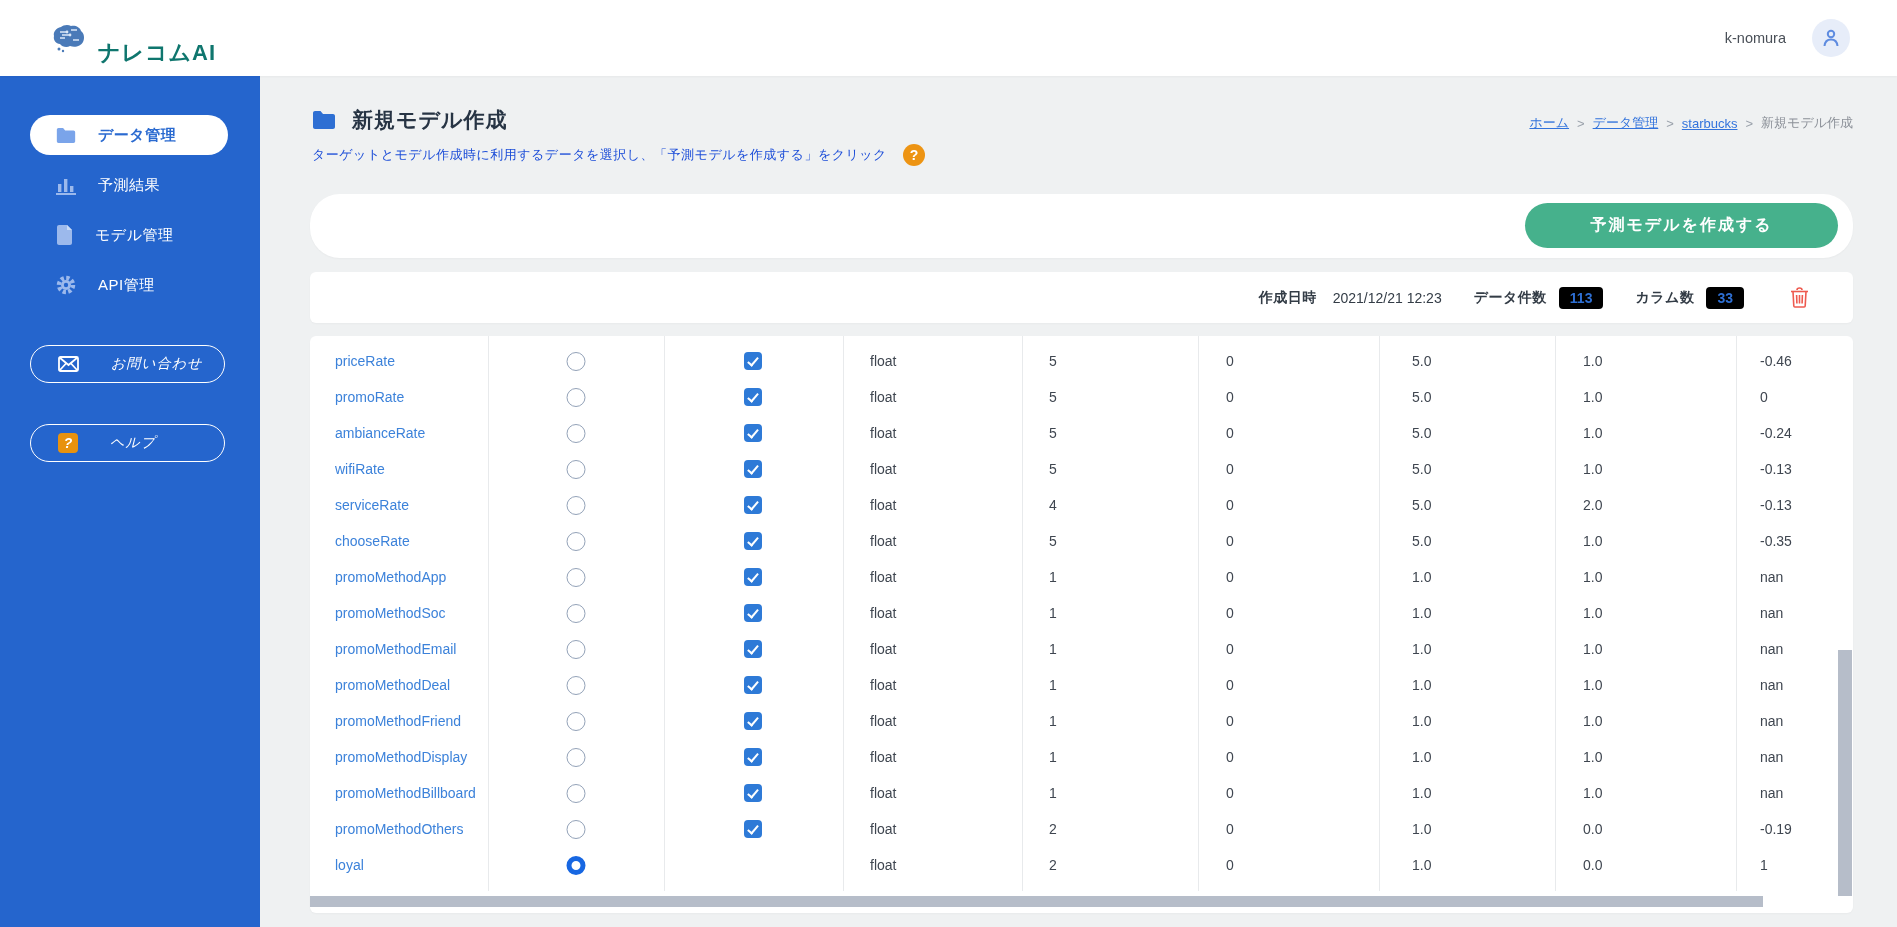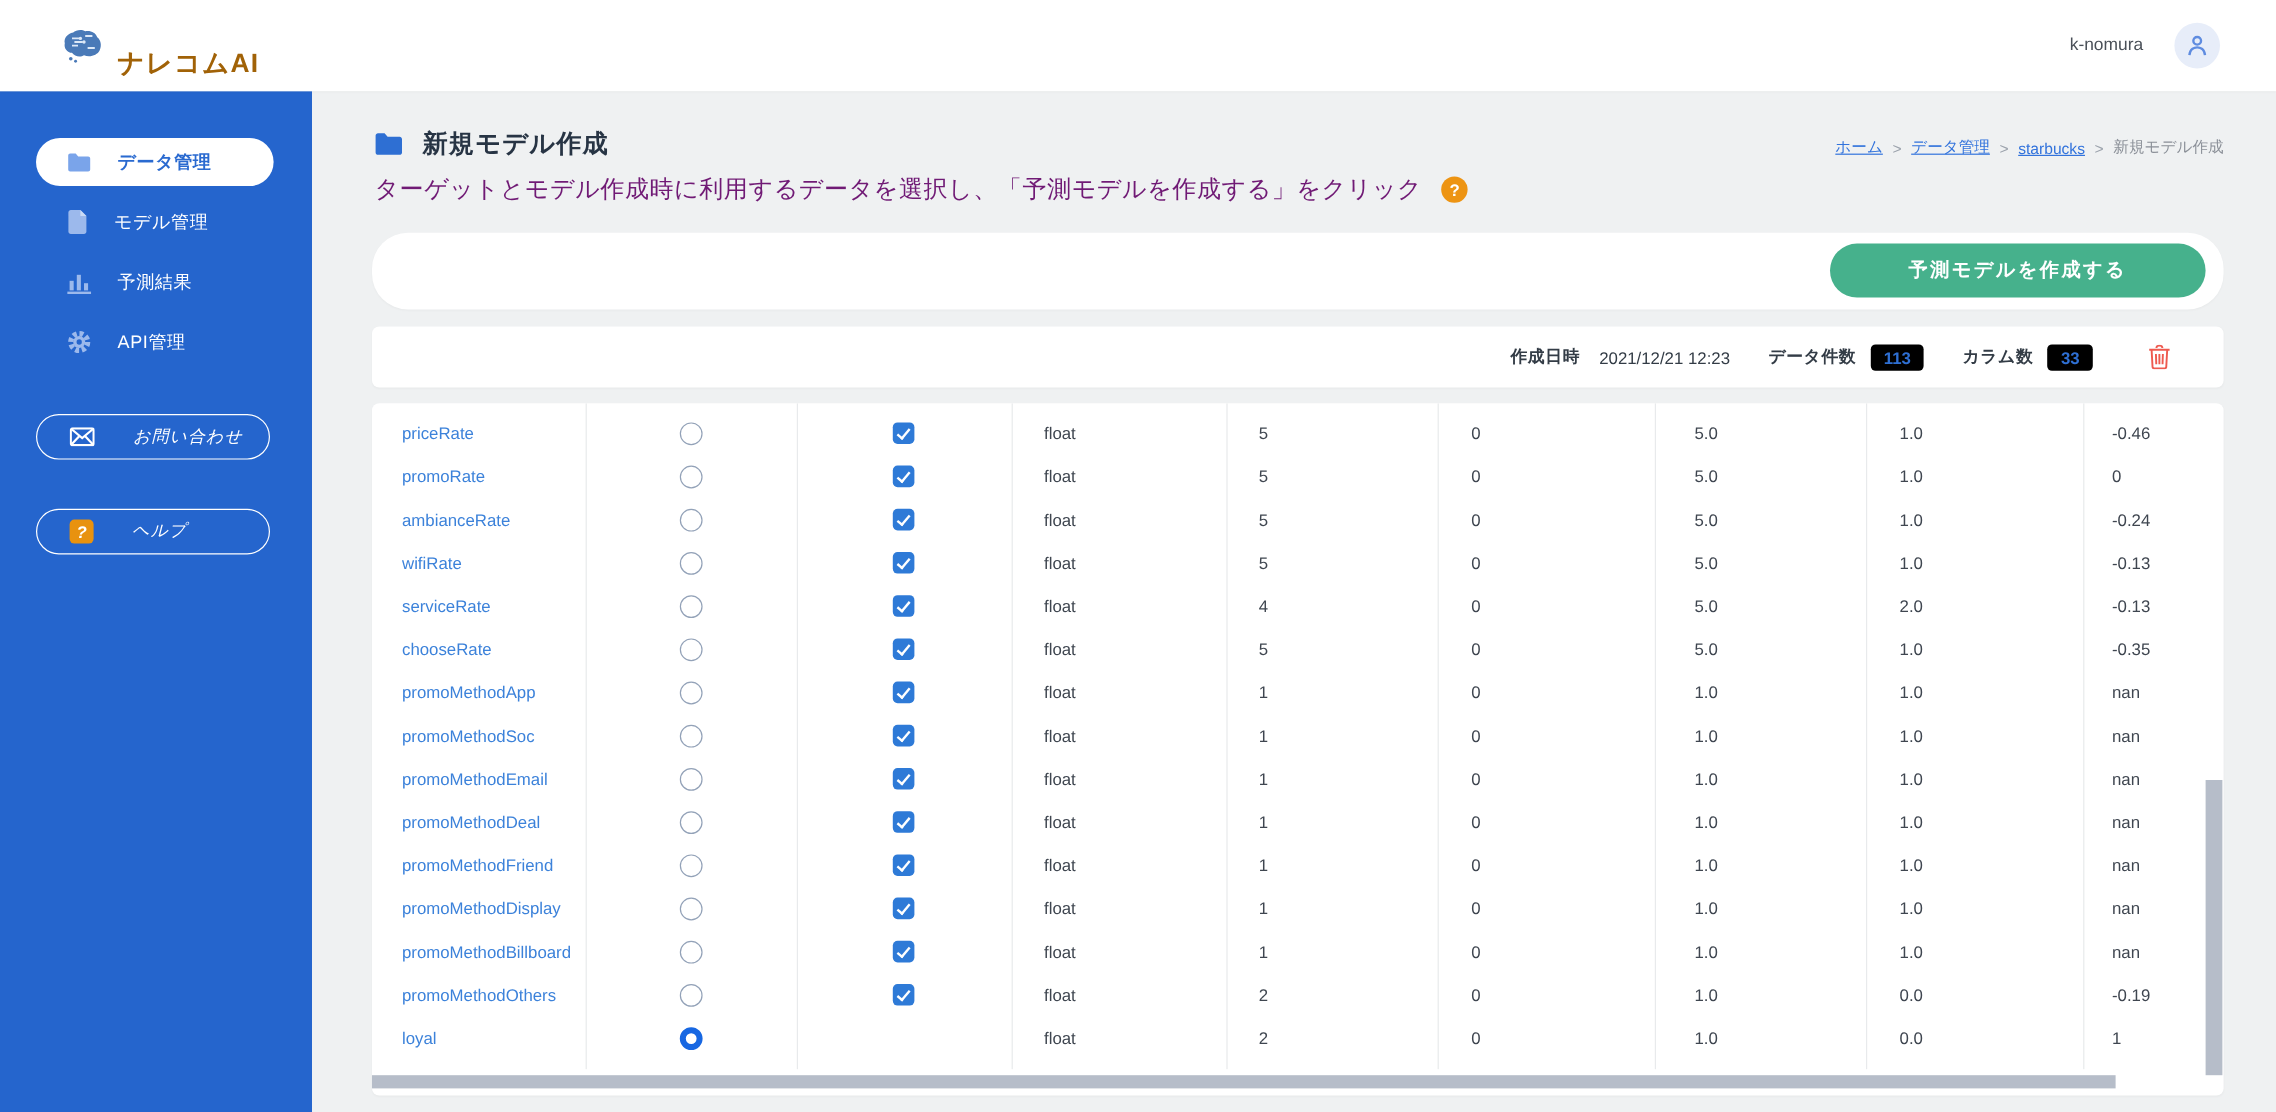--- a/index.html
+++ b/index.html
@@ -4,21 +4,21 @@
 <style>
   * { margin:0; padding:0; box-sizing:border-box; }
   html,body { width:1897px; height:927px; overflow:hidden;
     font-family:"Liberation Sans","DejaVu Sans",sans-serif; background:#eff1f2; }
 
   
   .header { position:absolute; left:0; top:0; width:1897px; height:76px; background:#fff;
     display:flex; align-items:center; justify-content:space-between; z-index:5;
     box-shadow:0 1px 2px rgba(0,0,0,.04); }
   .logo { display:flex; align-items:center; gap:12px; padding-left:52px; cursor:pointer; }
-  .logo-text { font-size:22px; font-weight:bold; color:#a16207; letter-spacing:1px;margin-top:30px; }
+  .logo-text { font-size:22px; font-weight:bold; color:#0f766e; letter-spacing:1px;margin-top:30px; }
   .userbox { display:flex; align-items:center; gap:26px; padding-right:47px; }
   .username { font-size:14.5px; color:#4a5058; }
   .avatar { width:38px; height:38px; border-radius:50%; background:#e7edf9;
     display:flex; align-items:center; justify-content:center; cursor:pointer; }
 
   
   .sidebar { position:absolute; left:0; top:76px; width:260px; height:851px; background:#2565cd; }
   .nav { padding-top:39px; }
   .nav-item { height:40px; margin:0 0 10px 30px; width:198px; display:flex; align-items:center;
     padding-left:26px; gap:22px; cursor:pointer; border-radius:20px; }
@@ -31,21 +31,21 @@
   .side-btn .lbl { font-size:14px; color:#fff; letter-spacing:1px; }
   .side-btn1 { top:269px; } .side-btn2 { top:348px; }
   .qbox { width:20px; height:20px; background:#e8920f; border-radius:4px; color:#fff;
     font-weight:bold; font-size:14px; display:flex; align-items:center; justify-content:center; }
 
   
   .main { position:absolute; left:260px; top:76px; width:1637px; height:851px; }
   .title-row { position:absolute; left:52px; top:30px; display:flex; align-items:center; gap:16px; }
   .page-title { font-size:21px; font-weight:bold; color:#273444; letter-spacing:1px; }
   .desc-row { position:absolute; left:52px; top:68px; display:flex; align-items:center; gap:16px; }
-  .desc { font-size:20px; color:#701a75; letter-spacing:.5px; }
+  .desc { font-size:13px; color:#1d4ed8; letter-spacing:.5px; }
   .qcircle { width:22px; height:22px; background:#ed9413; border-radius:50%; color:#fff;
     font-weight:bold; font-size:14px; display:flex; align-items:center; justify-content:center;
     cursor:pointer; }
   .breadcrumb { position:absolute; right:44px; top:38px; display:flex; align-items:center;
     gap:8px; font-size:13px; }
   .breadcrumb a { color:#3273dc; text-decoration:underline; cursor:pointer; }
   .breadcrumb .sep { color:#9aa1ab; }
   .breadcrumb .current { color:#8b9098; }
 
   .card { position:absolute; left:50px; width:1543px; background:#fff; border-radius:6px;
@@ -125,37 +125,37 @@
       <div class="nav-item active">
         <span style="display: flex;">
           <svg width="20" height="17" viewBox="0 0 24 20">
             <path d="M1 3 C1 1.9 1.9 1 3 1 L8.5 1 L11 4 L21 4 C22.1 4 23 4.9 23 6 L23 17 C23 18.1 22.1 19 21 19 L3 19 C1.9 19 1 18.1 1 17 Z" fill="#7aa4ea"></path>
           </svg>
         </span>
         <span class="lbl">データ管理</span>
       </div>
       <div class="nav-item">
         <span style="display: flex;">
-          <svg width="17" height="20" viewBox="0 0 17 20">
-            <path d="M1 2 C1 .9 1.9 0 3 0 L11 0 L16 5 L16 18 C16 19.1 15.1 20 14 20 L3 20 C1.9 20 1 19.1 1 18 Z" fill="#9cb9ec"></path>
-            <path d="M11 0 L11 5 L16 5 Z" fill="#c9dbf6"></path>
-          </svg>
-        </span>
-        <span class="lbl">モデル管理</span>
-      </div>
-      <div class="nav-item">
-        <span style="display: flex;">
           <svg width="20" height="19" viewBox="0 0 20 19">
             <rect x="2" y="8" width="3.4" height="8" fill="#9cb9ec"></rect>
             <rect x="8" y="3" width="3.4" height="13" fill="#9cb9ec"></rect>
             <rect x="14" y="10" width="3.4" height="6" fill="#9cb9ec"></rect>
             <rect x="0" y="17" width="20" height="2" fill="#9cb9ec"></rect>
           </svg>
         </span>
         <span class="lbl">予測結果</span>
+      </div>
+      <div class="nav-item">
+        <span style="display: flex;">
+          <svg width="17" height="20" viewBox="0 0 17 20">
+            <path d="M1 2 C1 .9 1.9 0 3 0 L11 0 L16 5 L16 18 C16 19.1 15.1 20 14 20 L3 20 C1.9 20 1 19.1 1 18 Z" fill="#9cb9ec"></path>
+            <path d="M11 0 L11 5 L16 5 Z" fill="#c9dbf6"></path>
+          </svg>
+        </span>
+        <span class="lbl">モデル管理</span>
       </div>
       <div class="nav-item">
         <span style="display: flex;">
           <svg width="20" height="20" viewBox="0 0 20 20">
             <circle cx="10" cy="10" r="7" fill="none" stroke="#9cb9ec" stroke-width="4.5" stroke-dasharray="3.2 2.3"></circle>
             <circle cx="10" cy="10" r="5" fill="#9cb9ec"></circle>
             <circle cx="10" cy="10" r="2.2" fill="#2565cd"></circle>
           </svg>
         </span>
         <span class="lbl">API管理</span>

